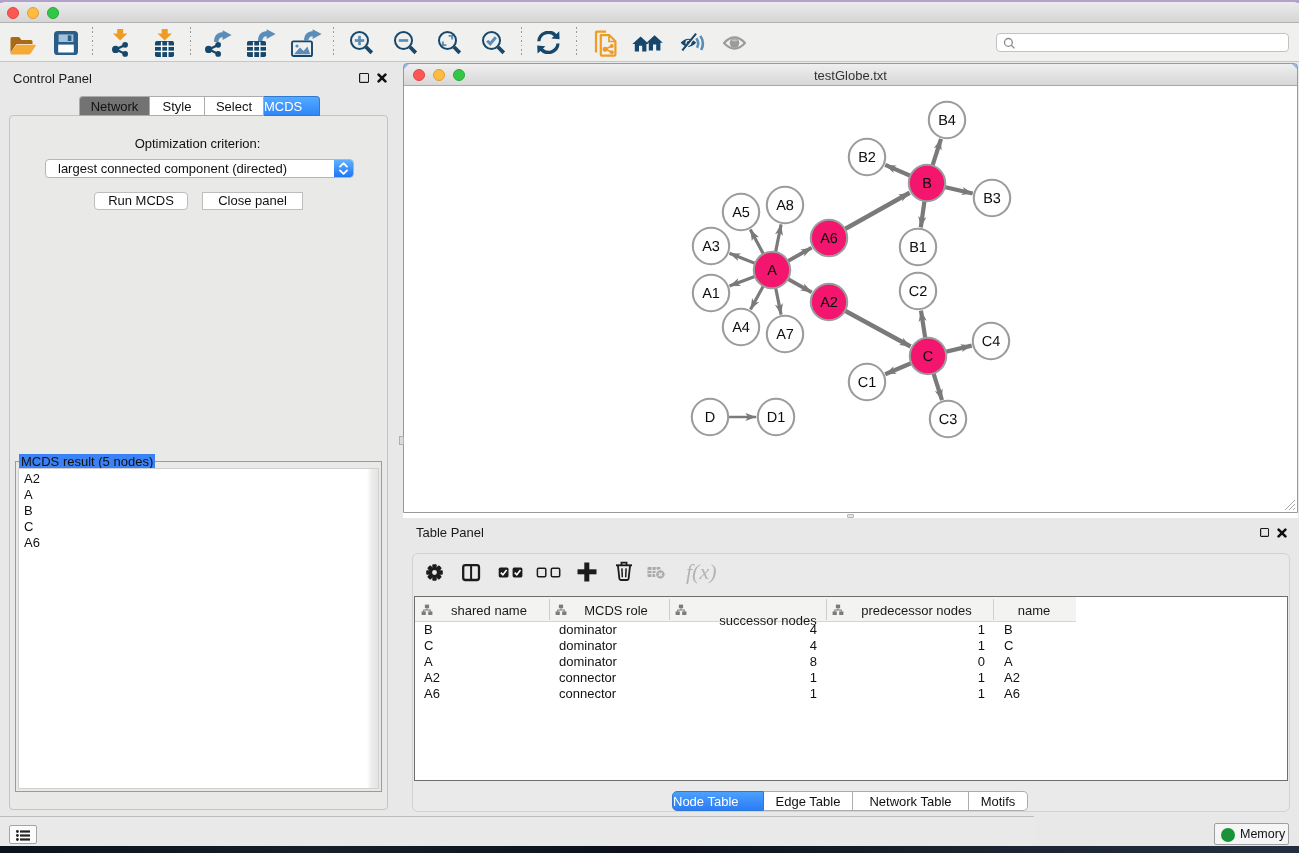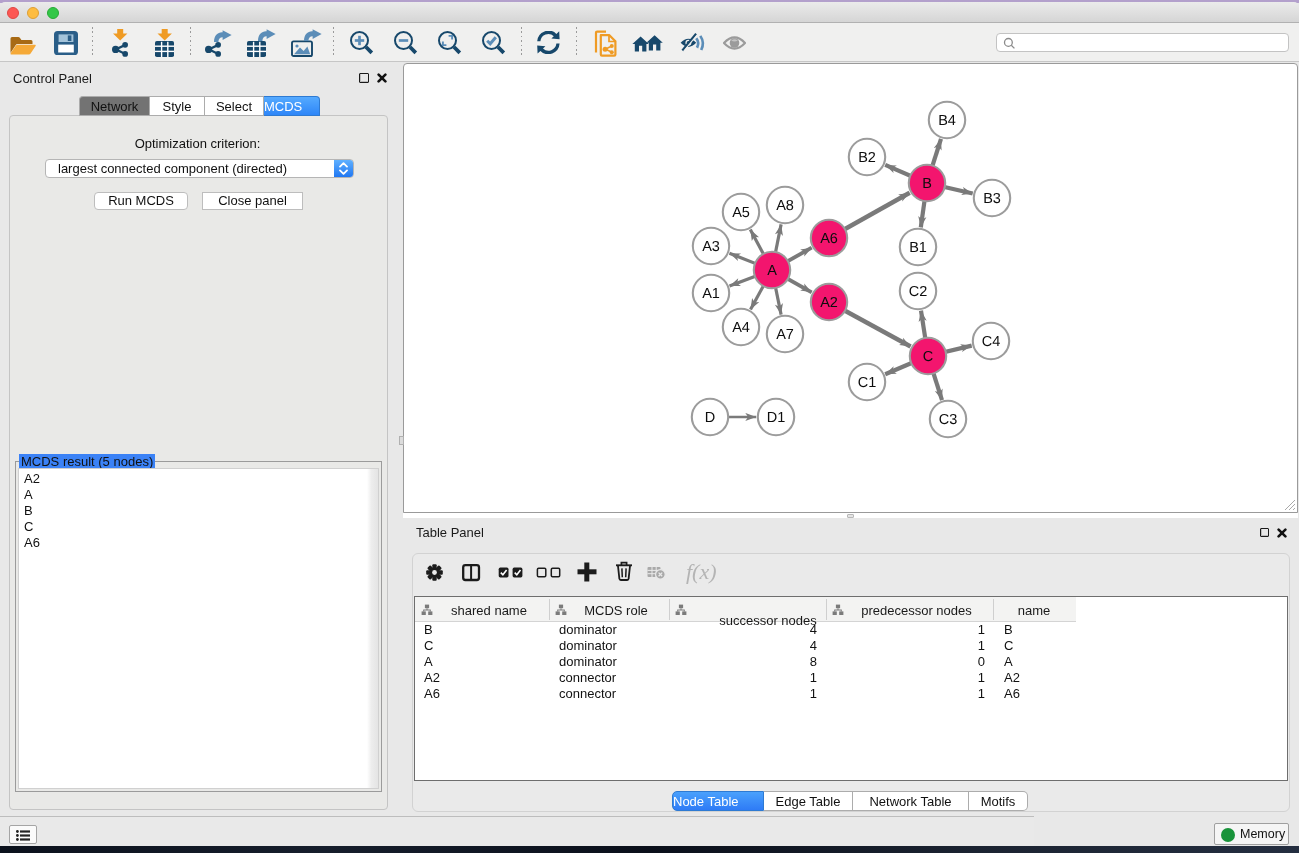--- a/index.html
+++ b/index.html
@@ -222,20 +222,32 @@
 <div class="abs" style="left:202px;top:192px;width:101px;height:18px;background:#fff;border:1px solid #bdbdbd;border-radius:0;text-align:center;font-size:13px;line-height:16px;color:#111">Close panel</div>
 
 <div class="abs" style="left:15px;top:461px;width:367px;height:331px;border:1px solid #9b9b9b">
   <div class="abs" style="left:3px;top:-8px;background:#3b82f6;padding:0 2px;font-size:13px;color:#111">MCDS result (5 nodes)</div>
   <div class="abs" style="left:2px;top:6px;width:361px;height:321px;background:#fff;border:1px solid #d0d0d0;font-size:13px;color:#111;line-height:16px;padding:2px 0 0 5px">A2<br>A<br>B<br>C<br>A6</div>
   <div class="abs" style="right:3px;top:7px;width:11px;height:319px;background:linear-gradient(90deg,#ffffff,#ededed 40%,#e4e4e4)"></div>
 </div>
 
 <div class="abs" style="left:403px;top:513px;width:895px;height:5px;background:#fff"></div>
 <div class="abs" style="left:403px;top:63px;width:895px;height:450px;border:1px solid #9a9a9a;border-radius:4px 4px 0 0;background:#fff">
+  <div style="height:22px;background:linear-gradient(#efefef,#d7d7d7);border-bottom:1px solid #a9a9a9;border-radius:3px 3px 0 0;position:relative">
+    <div class="tl" style="left:9px;top:5px;background:#fc5753;border:0.5px solid #df4744"></div>
+    <div class="tl" style="left:29px;top:5px;background:#fdbc40;border:0.5px solid #de9f34"></div>
+    <div class="tl" style="left:49px;top:5px;background:#33c748;border:0.5px solid #27aa35"></div>
+    <div class="abs" style="width:100%;text-align:center;top:4px;font-size:13px;color:#333">testGlobe.txt</div>
+    <svg class="ic abs" style="left:0;top:0" width="5" height="5" viewBox="0 0 5 5">
+        <path d="M0,0 L5,0 L0,5 Z" fill="#6b8fd8" opacity="0.6"></path>
+      </svg>
+    <svg class="ic abs" style="right:0;top:0" width="5" height="5" viewBox="0 0 5 5">
+        <path d="M5,0 L0,0 L5,5 Z" fill="#6b8fd8" opacity="0.6"></path>
+      </svg>
+  </div>
   <svg class="ic abs" style="right:1px;bottom:1px" width="12" height="12" viewBox="0 0 12 12">
       <path d="M11,1 L1,11 M11,5 L5,11 M11,9 L9,11" stroke="#a9a9a9" stroke-width="1"></path>
     </svg>
 </div>
 
 <div class="abs" style="left:399px;top:436px;width:5px;height:9px;background:#dcdcdc;border:1px solid #b0b0b0"></div>
 <div class="abs" style="left:847px;top:514px;width:7px;height:4px;background:#e4e4e4;border:1px solid #b8b8b8;border-radius:1px"></div>
 
 <svg style="position:absolute;left:405px;top:86px;-webkit-font-smoothing:antialiased" width="892" height="426" viewBox="0 0 892 426" font-family="Liberation Sans, sans-serif" text-rendering="geometricPrecision">
 <defs>

